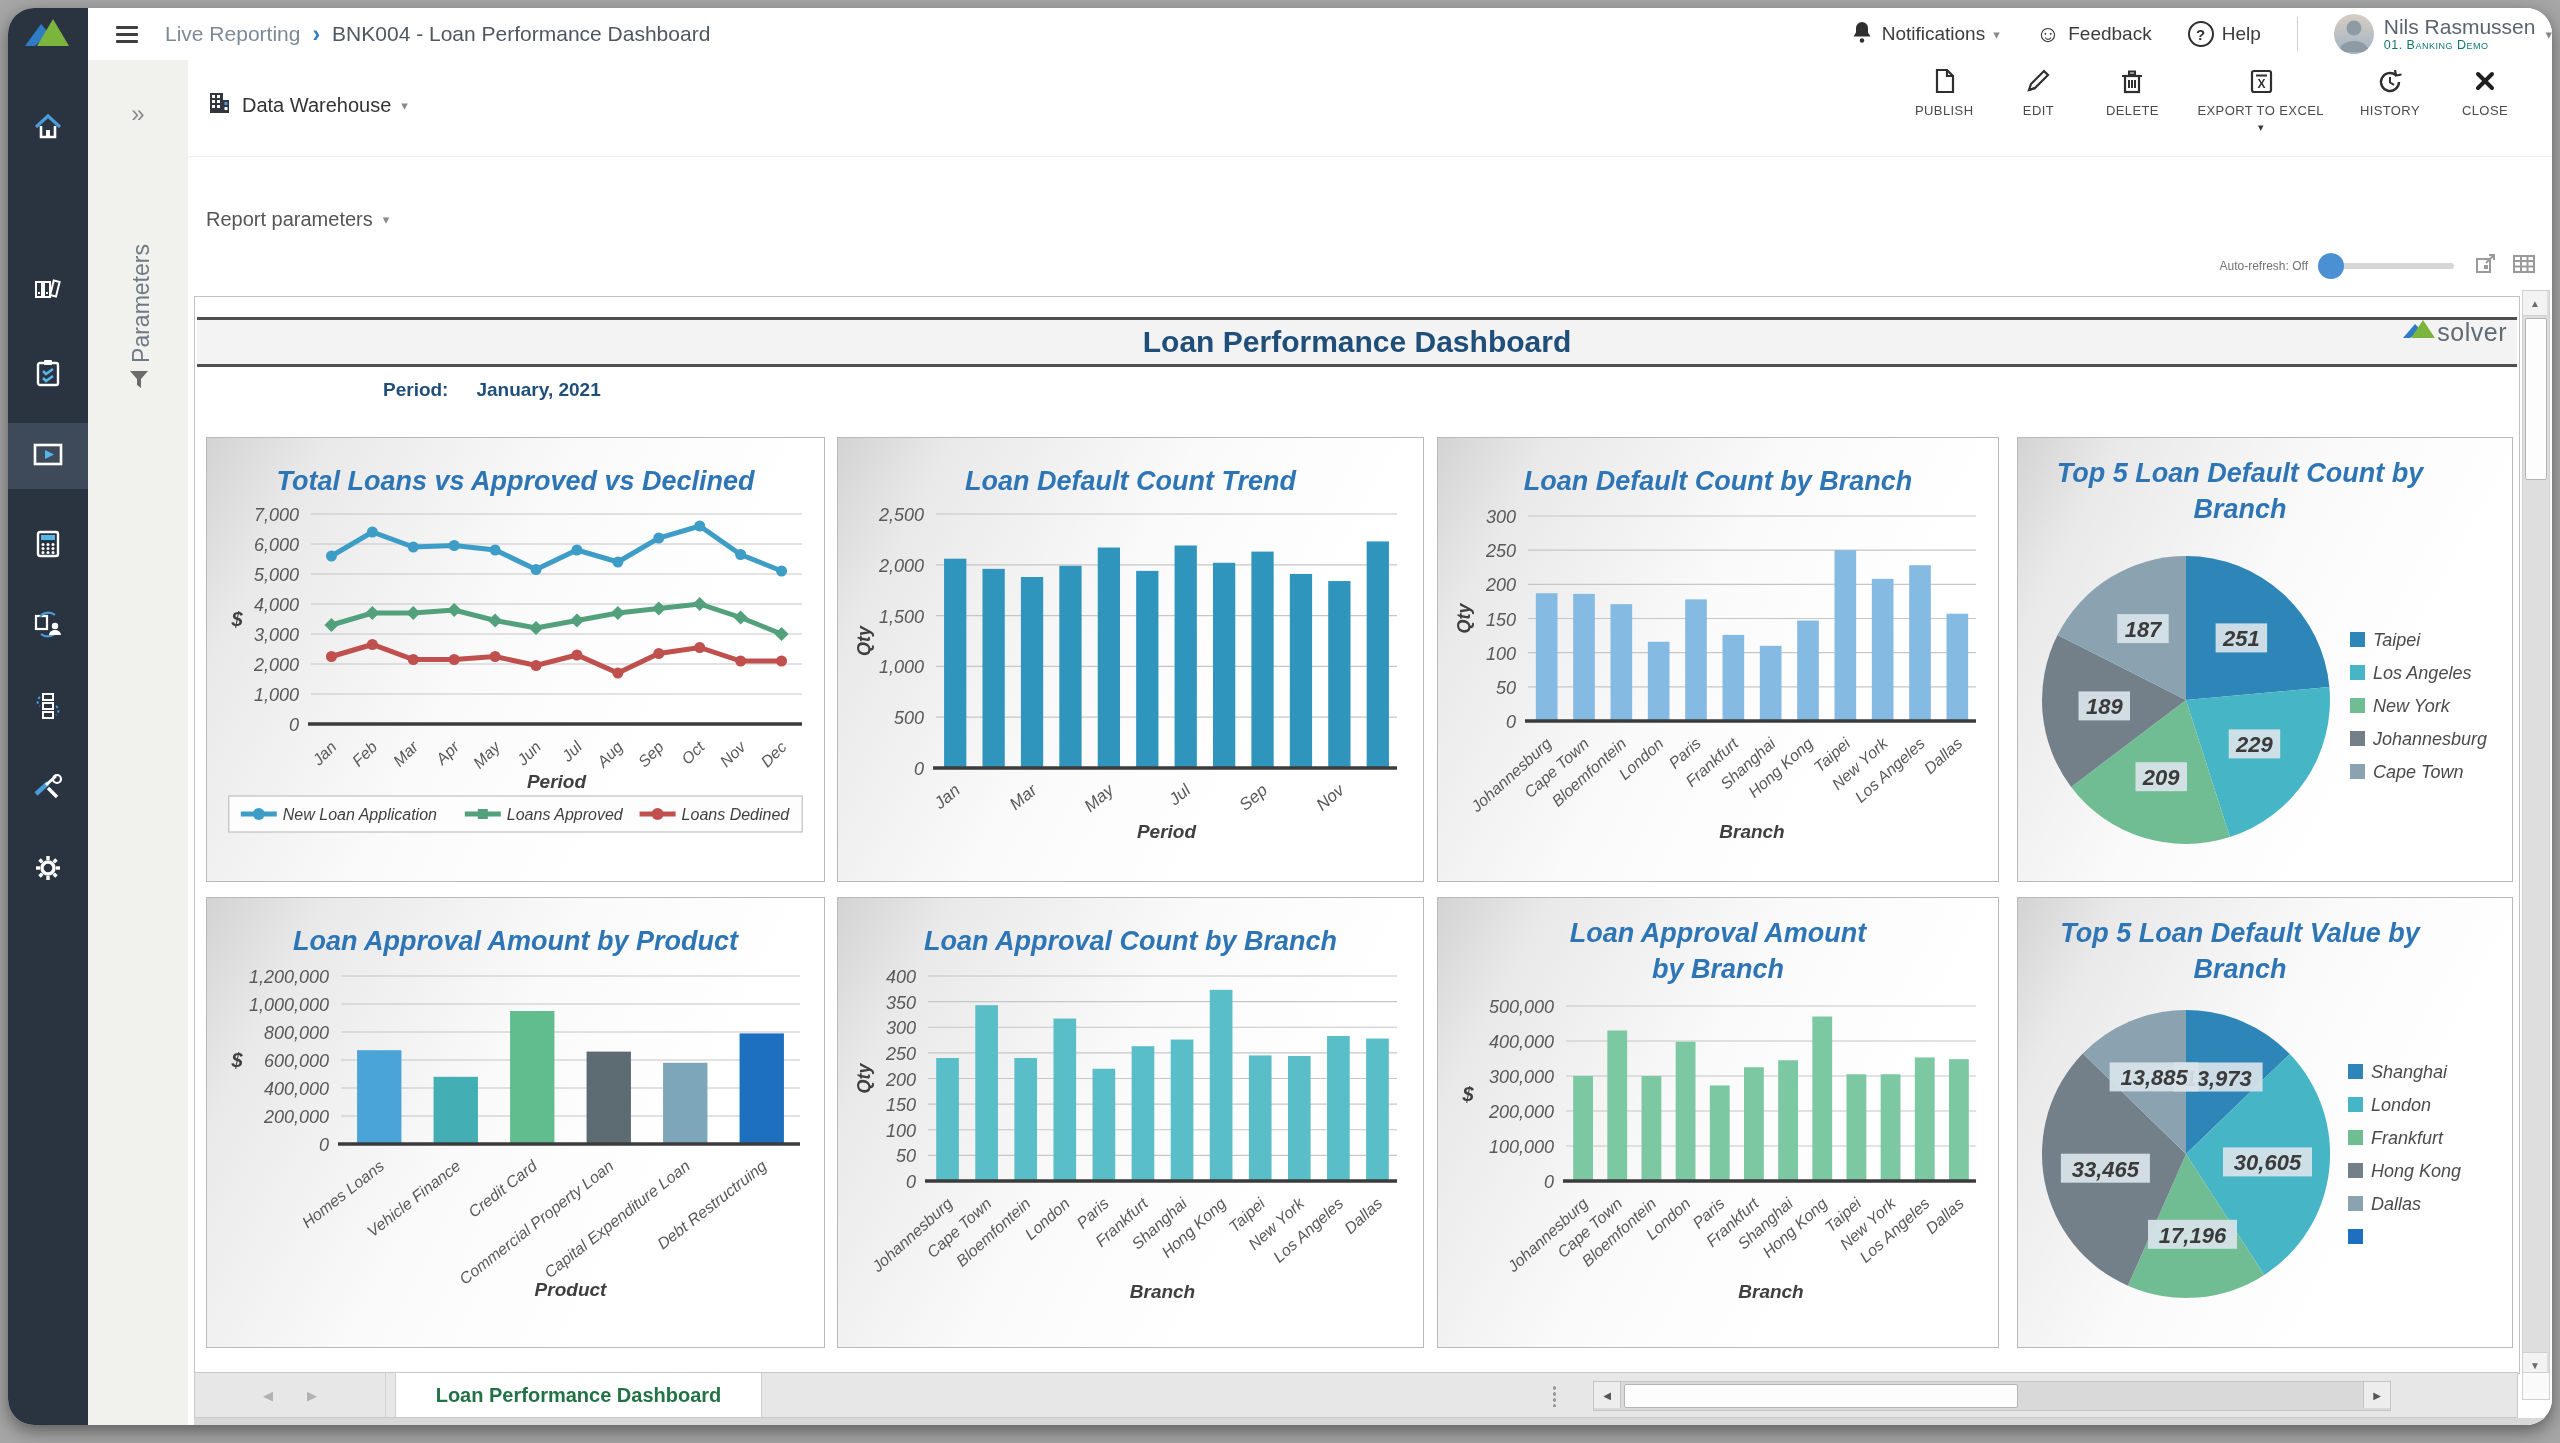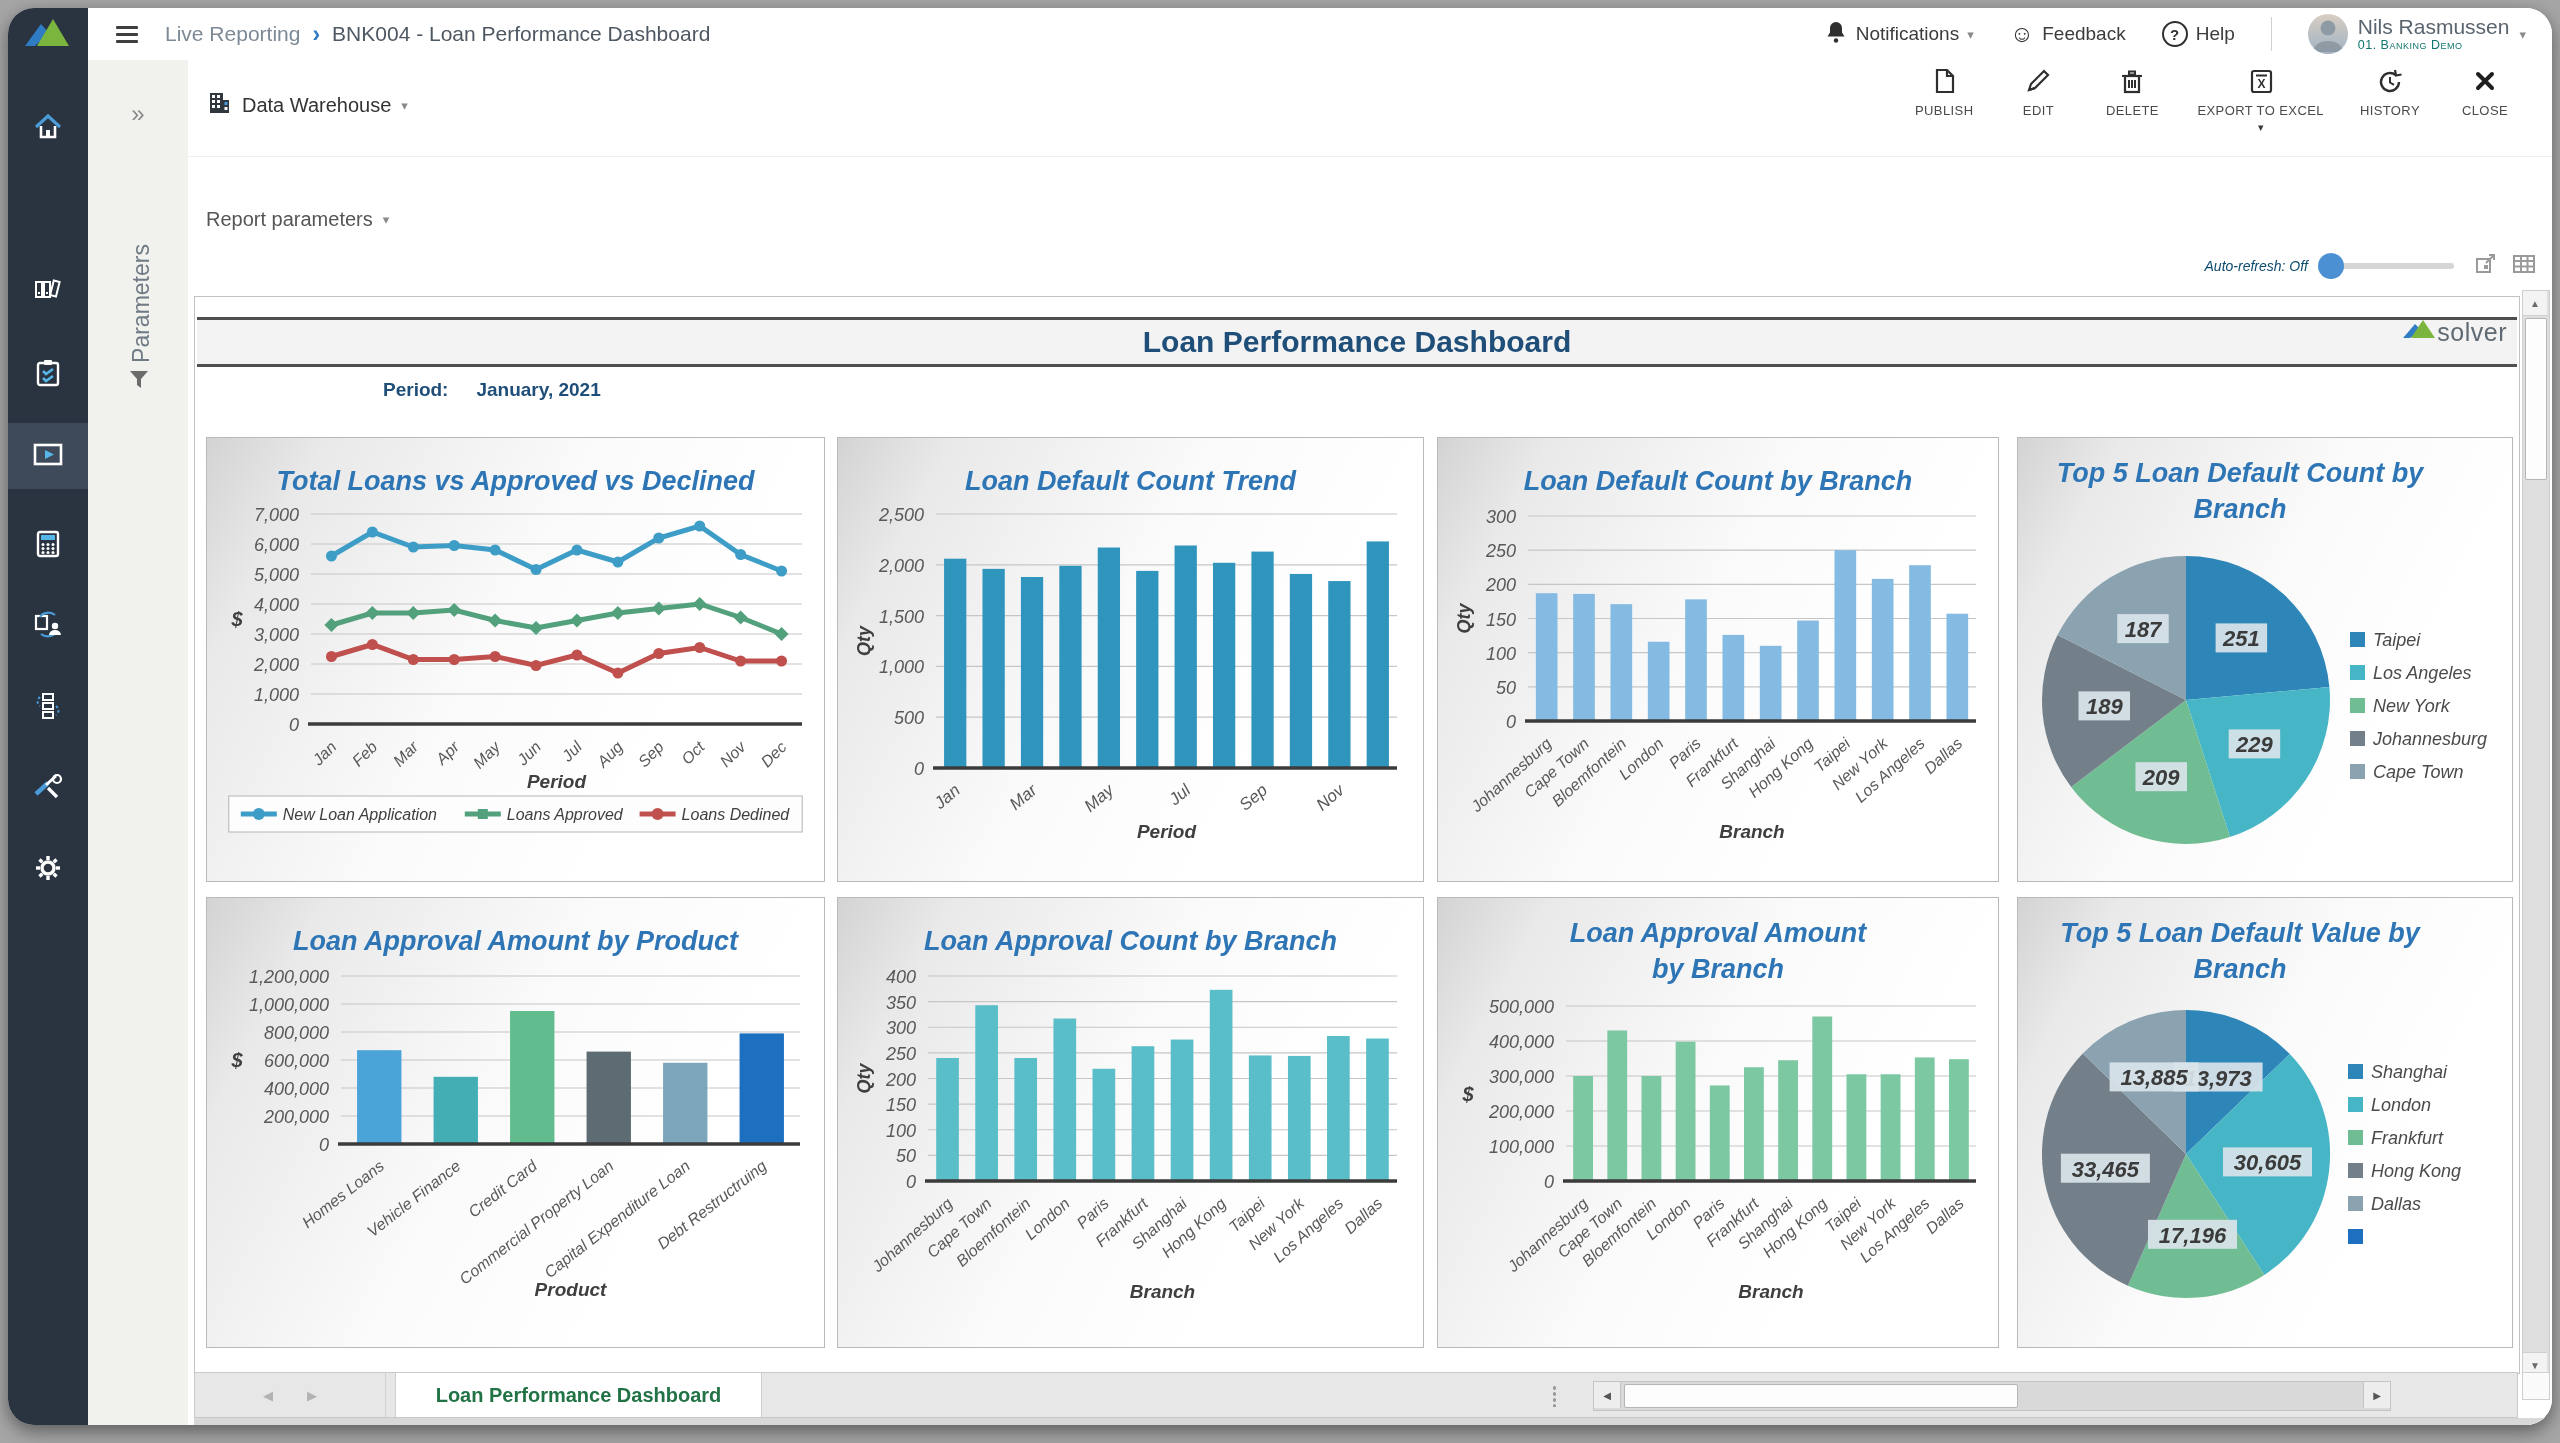--- a/index.html
+++ b/index.html
@@ -14,21 +14,21 @@
   .si0{top:88px}.si1{top:250px}.si2{top:334px}.si3{top:415px}.si4{top:505px}.si5{top:586px}.si6{top:667px}.si7{top:748px}.si8{top:829px}
 
   
   .topbar{position:absolute;left:80px;top:0;right:0;height:52px;background:#fff;border-bottom:1px solid #ebebeb;display:flex;align-items:center;}
   .hamburger{margin-left:28px;width:22px;cursor:pointer;}
   .hamburger div{height:3px;background:#3f3f3f;margin:4px 0;border-radius:1px;}
   .crumbs{margin-left:27px;font-size:21px;display:flex;align-items:center;gap:12px;}
   .crumb-section{color:#7d8a96;}
   .crumb-sep{color:#2f7cc4;font-size:23px;font-weight:bold;}
   .crumb-page{color:#4e5862;}
-  .top-right{margin-left:auto;display:flex;align-items:center;gap:36px;padding-right:26px;}
+  .top-right{margin-left:auto;display:flex;align-items:center;gap:36px;}
   .top-act{display:flex;align-items:center;gap:8px;font-size:19px;color:#3c3c3c;cursor:pointer;}
   .chev{color:#8a8a8a;font-size:13px;}
   .tdivider{width:1px;height:34px;background:#d0d0d0;}
   .userbox{display:flex;align-items:center;gap:10px;cursor:pointer;}
   .avatar{width:40px;height:40px;border-radius:50%;overflow:hidden;background:linear-gradient(#d8cec2,#9fb2c4);}
   .uname{font-size:21px;color:#5a646e;line-height:22px;}
   .uacct{font-size:12.5px;color:#0f766e;font-variant:small-caps;letter-spacing:.5px;}
 
   
   .pstrip{position:absolute;left:80px;top:52px;width:100px;bottom:0;background:#f1f1ee;border-right:1px solid #e2e2df;}
@@ -39,21 +39,21 @@
   
   .content{position:absolute;left:180px;top:52px;right:0;bottom:0;background:#fff;}
   .actionbar{position:absolute;left:180px;top:52px;right:0;height:96px;border-bottom:1px solid #f0efec;}
   .dwh{position:absolute;left:18px;top:30px;display:flex;align-items:center;gap:10px;font-size:20px;color:#333;cursor:pointer;}
   .tool-group{position:absolute;right:38px;top:8px;display:flex;gap:36px;}
   .tbtn{display:flex;flex-direction:column;align-items:center;gap:5px;cursor:pointer;min-width:58px;}
   .tbtn .tlabel{font-size:13px;color:#4a4a4a;letter-spacing:.4px;white-space:nowrap;}
   .tbtn .subchev{font-size:11px;color:#3a3a3a;margin-top:-2px;}
   .repparams{position:absolute;left:198px;top:200px;display:flex;align-items:center;gap:10px;font-size:20px;color:#555;cursor:pointer;}
   .autorow{position:absolute;right:16px;top:244px;display:flex;align-items:center;gap:14px;}
-  .autolabel{font-size:14px;color:#0c4a6e;font-style:italic;}
+  .autolabel{font-size:12px;color:#737373;}
   .sltrack{position:relative;width:132px;height:6px;background:#d6d6d6;border-radius:3px;margin-right:6px;}
   .slknob{position:absolute;left:-4px;top:-10px;width:26px;height:26px;border-radius:50%;background:#4a90d2;cursor:pointer;}
 
   
   .doc{position:absolute;left:186px;top:288px;width:2324px;height:1076px;border:1px solid #c2c2c2;background:#fff;}
   .band{position:absolute;left:2px;right:2px;top:20px;height:44px;background:#f3f3f3;border-top:3px solid #4f4f4f;border-bottom:3px solid #4f4f4f;display:flex;align-items:center;justify-content:center;}
   .band-title{font-size:30px;font-weight:bold;color:#1f4e79;}
   .brand{position:absolute;right:10px;top:-2px;display:flex;flex-direction:row;align-items:center;line-height:20px;}
   .brand-name{font-size:25px;color:#5f6a73;letter-spacing:.5px;}
   .period{position:absolute;left:188px;top:82px;display:flex;gap:28px;font-size:19px;font-weight:bold;color:#1f4e79;justify-content:flex-end;}

